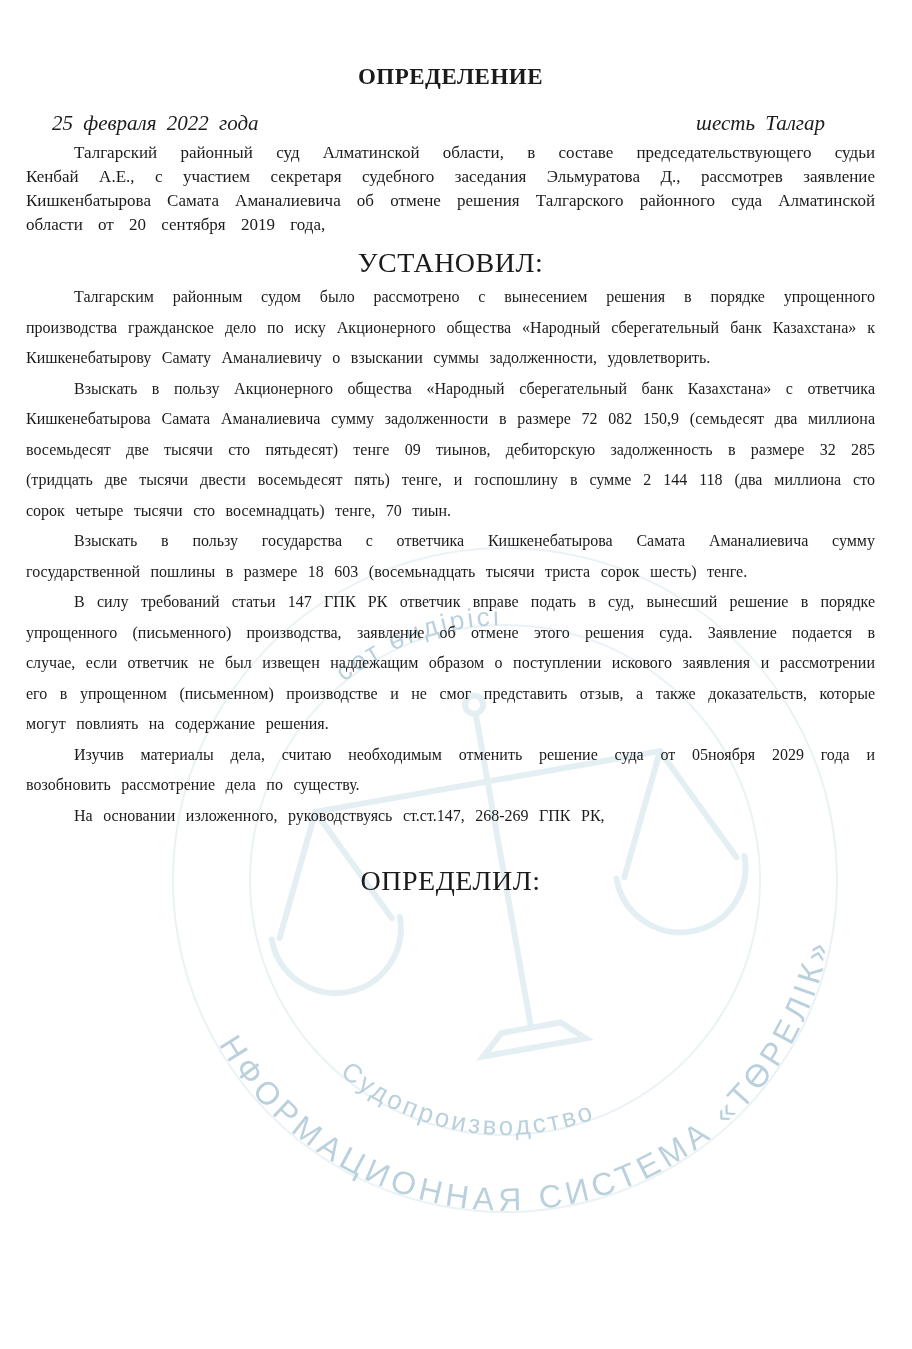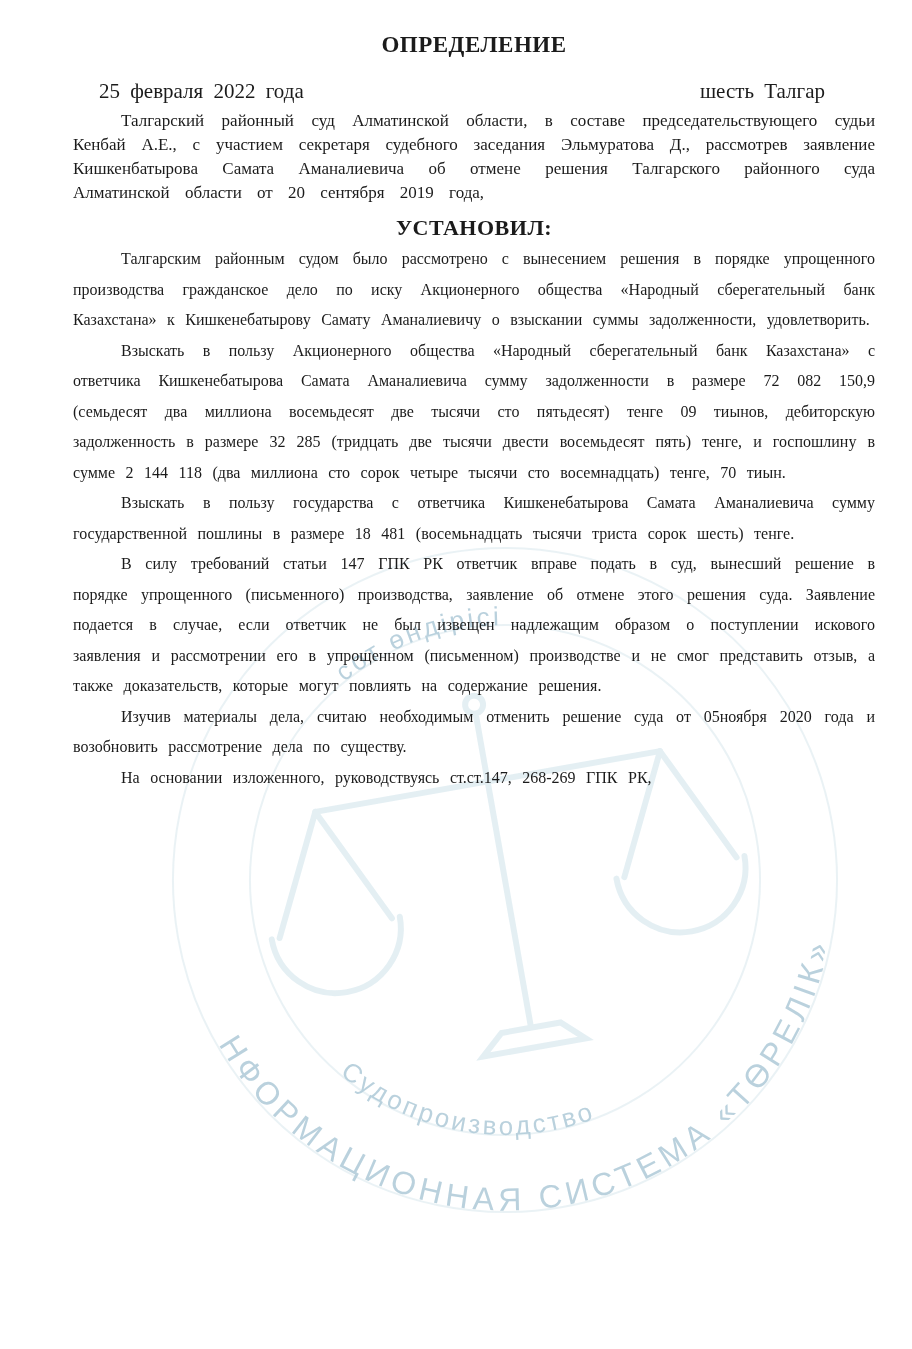--- a/index.html
+++ b/index.html
@@ -23,51 +23,53 @@
   .watermark {
     position: absolute;
     left: 145px;
     top: 520px;
     width: 720px;
     height: 720px;
     pointer-events: none;
   }
   .content {
     position: relative;
-    padding: 26px 37px 0 73px;
+    padding: 26px 37px 0 26px;
     z-index: 1;
+    margin-top: 32px;
   }
   .doc-title {
     text-align: center;
     font-weight: bold;
     font-size: 23px;
     letter-spacing: 0.5px;
     margin: 6px 0 16px 0;
   }
   .dateline {
     display: flex;
     justify-content: space-between;
     font-size: 21px;
     line-height: 35px;
     padding-left: 26px;
     padding-right: 50px;
     word-spacing: 5px;
+    font-style: italic;
   }
   .preamble {
     margin: 0;
     font-size: 17px;
     line-height: 24px;
     text-align: justify;
     text-indent: 48px;
     word-spacing: 11px;
   }
   .sec-heading {
     text-align: center;
-    font-weight: bold;
-    font-size: 22px;
+    font-weight: normal;
+    font-size: 28px;
     letter-spacing: 0.5px;
     margin: 10px 0 3px 0;
   }
   .sec-heading.second {
     margin-top: 34px;
     margin-bottom: 10px;
   }
   .para {
     margin: 0;
     font-size: 16px;
@@ -135,21 +137,22 @@
       <span>25 февраля  2022  года</span>
       <span>шесть Талгар</span>
     </div>
 
     <p class="preamble">Талгарский районный суд Алматинской области, в составе председательствующего судьи Кенбай А.Е., с участием секретаря судебного заседания Эльмуратова Д., рассмотрев заявление Кишкенбатырова Самата Аманалиевича об отмене решения Талгарского районного суда Алматинской области от 20 сентября 2019 года,</p>
 
     <div class="sec-heading">УСТАНОВИЛ:</div>
 
     <p class="para">Талгарским районным судом было рассмотрено с вынесением решения в порядке упрощенного производства гражданское дело по иску Акционерного общества «Народный сберегательный банк Казахстана» к Кишкенебатырову Самату Аманалиевичу о взыскании суммы задолженности, удовлетворить.</p>
     <p class="para">Взыскать в пользу Акционерного общества «Народный сберегательный банк Казахстана» с ответчика Кишкенебатырова Самата Аманалиевича сумму задолженности в размере 72 082 150,9 (семьдесят два миллиона восемьдесят две тысячи сто пятьдесят) тенге 09 тиынов, дебиторскую задолженность в размере 32 285 (тридцать две тысячи двести восемьдесят пять) тенге, и госпошлину в сумме 2 144 118 (два миллиона сто сорок четыре тысячи сто восемнадцать) тенге, 70 тиын.</p>
-    <p class="para">Взыскать в пользу государства с ответчика Кишкенебатырова Самата Аманалиевича сумму государственной пошлины в размере 18 481 (восемьнадцать тысячи триста сорок шесть) тенге.</p>
+    <p class="para">Взыскать в пользу государства с ответчика Кишкенебатырова Самата Аманалиевича сумму государственной пошлины в размере 18 603 (восемьнадцать тысячи триста сорок шесть) тенге.</p>
     <p class="para">В силу требований статьи 147 ГПК РК ответчик вправе подать в суд, вынесший решение в порядке упрощенного (письменного) производства, заявление об отмене этого решения суда. Заявление подается в случае, если ответчик не был извещен надлежащим образом о поступлении искового заявления и рассмотрении его в упрощенном (письменном) производстве и не смог представить отзыв, а также доказательств, которые могут повлиять на содержание решения.</p>
-    <p class="para">Изучив материалы дела, считаю необходимым отменить решение суда от 05ноября 2020 года и возобновить рассмотрение дела по существу.</p>
+    <p class="para">Изучив материалы дела, считаю необходимым отменить решение суда от 05ноября 2029 года и возобновить рассмотрение дела по существу.</p>
     <p class="para">На основании изложенного, руководствуясь ст.ст.147, 268-269 ГПК РК,</p>
 
+    <div class="sec-heading second">ОПРЕДЕЛИЛ:</div>
 
 
   </div>
 </div>
 
 </body></html>

